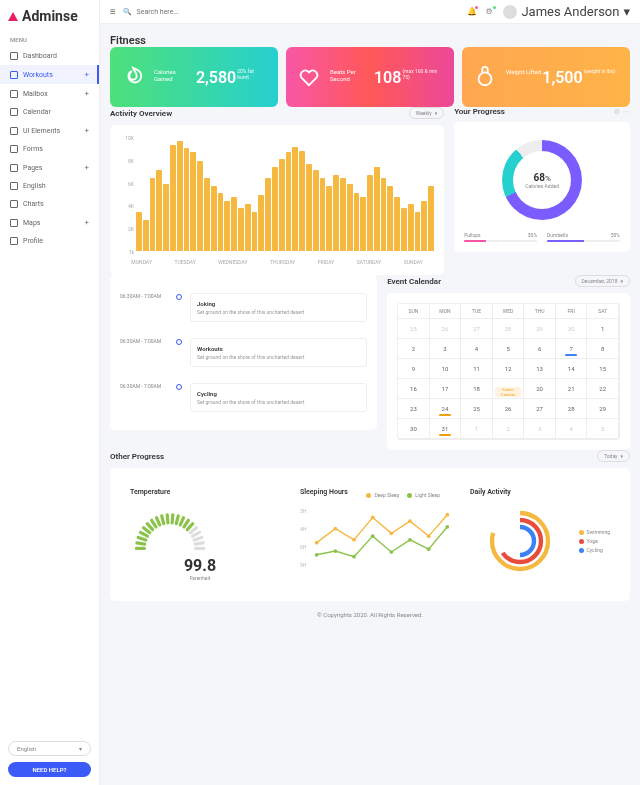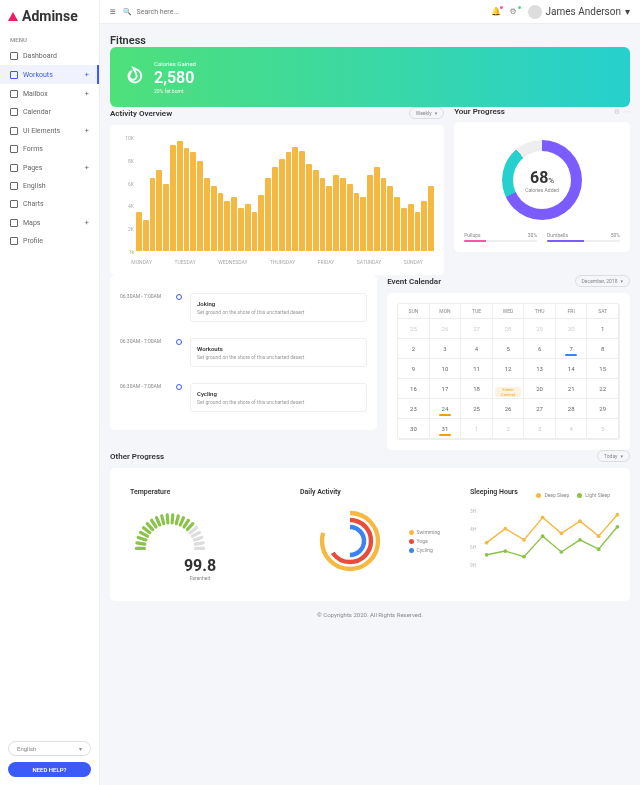--- a/index.html
+++ b/index.html
@@ -18,49 +18,49 @@
 .lang-select{border:1px solid #ddd;border-radius:10px;padding:3px 8px;font-size:6px;color:#888;display:flex;justify-content:space-between;margin-bottom:6px;cursor:pointer}
 .help-btn{background:#3b5af8;color:#fff;border-radius:10px;padding:4px;text-align:center;font-size:6px;font-weight:600;cursor:pointer}
 .main{flex:1;display:flex;flex-direction:column}
 .topbar{background:#fff;height:24px;display:flex;align-items:center;padding:0 10px;gap:8px;border-bottom:1px solid #eee}
 .hamburger{font-size:10px;color:#666;cursor:pointer}
 .search{display:flex;align-items:center;gap:4px;color:#aaa;font-size:7px}
 .search input{border:none;outline:none;font-size:7px;width:80px}
 .topbar-right{margin-left:auto;display:flex;align-items:center;gap:8px}
 .bell,.gear{width:10px;height:10px;position:relative;cursor:pointer;color:#888}
 .dot{position:absolute;top:-1px;right:-1px;width:3px;height:3px;border-radius:50%}
-.user{display:flex;align-items:center;gap:4px;font-size:10px;color:#444;cursor:pointer}
+.user{display:flex;align-items:center;gap:4px;font-size:13px;color:#444;cursor:pointer}
 .avatar{width:14px;height:14px;border-radius:50%;background:#ddd}
 .content{padding:10px;display:flex;flex-direction:column;}
 .page-title{font-size:11px;font-weight:600;color:#333}
 .cards-row{display:flex;gap:8px}
 .stat-card{flex:1;border-radius:6px;padding:10px 12px;color:#fff;display:flex;align-items:center;gap:10px;min-height:60px}
 .stat-card.c1{background:linear-gradient(90deg,#4ee07a,#26d0ce)}
 .stat-card.c2{background:linear-gradient(90deg,#f857a6,#ff5858,#ec4899)}
 .stat-card.c3{background:linear-gradient(90deg,#ffa751,#ffb347)}
 .stat-icon{width:22px;height:22px;display:flex;align-items:center;justify-content:center;flex-shrink:0}
-.stat-body{display:flex;flex-direction:column;gap:1px}
+.stat-body{display:flex;flex-direction:row;gap:1px}
 .stat-label{font-size:6px;opacity:.95}
 .stat-value{font-size:16px;font-weight:600}
 .stat-sub{font-size:5px;opacity:.9}
 .row{display:flex;gap:10px}
 .section-header{display:flex;justify-content:space-between;align-items:center;margin-bottom:6px}
 .section-title{font-size:8px;font-weight:600;color:#333}
 .pill{border:1px solid #ddd;border-radius:8px;padding:2px 6px;font-size:5px;color:#888;cursor:pointer;display:flex;align-items:center;gap:3px}
 .card{background:#fff;border-radius:5px;padding:10px}
 .activity{flex:1.9}
 .progress-col{flex:1}
 .bar-chart{height:120px;display:flex;align-items:flex-end;gap:1px;padding:4px 0;position:relative}
 .bar{flex:1;background:#f5b942;border-radius:1px 1px 0 0}
 .bar-axis{display:flex;justify-content:space-around;font-size:5px;color:#aaa;margin-top:4px}
 .y-axis{position:absolute;left:-14px;top:0;bottom:0;display:flex;flex-direction:column;justify-content:space-between;font-size:5px;color:#aaa;width:12px;text-align:right}
 .chart-wrap{position:relative;margin-left:16px}
 .donut{width:80px;height:80px;border-radius:50%;background:conic-gradient(#7b5cff 0 245deg,#26d0ce 245deg 320deg,#eee 320deg 360deg);display:flex;align-items:center;justify-content:center;margin:8px auto}
 .donut-inner{width:58px;height:58px;border-radius:50%;background:#fff;display:flex;flex-direction:column;align-items:center;justify-content:center}
-.donut-val{font-size:16px;font-weight:700}
+.donut-val{font-size:10px;font-weight:700}
 .donut-pct{font-size:8px}
 .donut-label{font-size:5px;color:#888}
 .mini-progress{display:flex;gap:10px;margin-top:12px}
 .mp{flex:1}
 .mp-head{display:flex;justify-content:space-between;font-size:5px;color:#888;margin-bottom:2px}
 .mp-bar{height:2px;background:#eee;border-radius:1px;overflow:hidden}
 .mp-fill{height:100%}
 .gear-icon{color:#ccc;font-size:7px;display:flex;gap:3px}
 .workout{flex:1.1}
 .schedule-item{display:flex;gap:8px;align-items:flex-start;padding:8px 0}
@@ -188,20 +188,45 @@
           <div class="stat-card c1">
             <div class="stat-icon">
               <svg width="22" height="22" viewBox="0 0 24 24" fill="none" stroke="#fff" stroke-width="2">
                 <path d="M12 2c1 3 4 5 4 9a4 4 0 11-8 0c0-2 1-3 2-5-1 0-3 2-3 5a7 7 0 1014 0c0-6-5-7-9-9z"></path>
               </svg>
             </div>
             <div class="stat-body">
               <div class="stat-label">Calories Gained</div>
               <div class="stat-value">2,580</div>
               <div class="stat-sub">20% fat burnt</div>
+            </div>
+          </div>
+          <div class="stat-card c2">
+            <div class="stat-icon">
+              <svg width="22" height="22" viewBox="0 0 24 24" fill="none" stroke="#fff" stroke-width="2">
+                <path d="M12 21l-8-8a5 5 0 017-7l1 1 1-1a5 5 0 017 7z"></path>
+              </svg>
+            </div>
+            <div class="stat-body">
+              <div class="stat-label">Beats Per Second</div>
+              <div class="stat-value">108</div>
+              <div class="stat-sub">(max 160 &amp; min 75)</div>
+            </div>
+          </div>
+          <div class="stat-card c3">
+            <div class="stat-icon">
+              <svg width="22" height="22" viewBox="0 0 24 24" fill="none" stroke="#fff" stroke-width="2">
+                <circle cx="12" cy="14" r="7"></circle>
+                <path d="M9 7V4a3 3 0 016 0v3"></path>
+              </svg>
+            </div>
+            <div class="stat-body">
+              <div class="stat-label">Weight Lifted</div>
+              <div class="stat-value">1,500</div>
+              <div class="stat-sub">(weight in lbs)</div>
             </div>
           </div>
         </div>
 
       <div class="row">
         <div class="activity">
           <div class="section-header">
             <span class="section-title">Activity Overview</span>
             <span class="pill">
                 <span>Weekly</span>
@@ -441,44 +466,20 @@
                     <line x1="78.14316003860765" y1="32.76968342281364" x2="86.93789755067255" y2="28.01020949244291" stroke="#ddd" stroke-width="4" stroke-linecap="round"></line>
                     <line x1="80.2661517344203" y1="37.60961698545013" x2="89.72432415142666" y2="34.36262229340329" stroke="#ddd" stroke-width="4" stroke-linecap="round"></line>
                     <line x1="81.56356170888711" y1="42.73297311101651" x2="91.42717474291433" y2="41.08702720820918" stroke="#ddd" stroke-width="4" stroke-linecap="round"></line>
                     <line x1="82" y1="48" x2="92" y2="48" stroke="#ddd" stroke-width="4" stroke-linecap="round"></line>
                   </g>
               </svg>
               <div class="gauge-val">99.8</div>
               <div class="gauge-label">Farenheit</div>
             </div>
             <div class="other-card" style="background:transparent">
-              <div class="card-title">Daily Activity</div>
-              <div class="daily-wrap">
-                <svg class="arc-chart" viewBox="0 0 80 80">
-                  <circle cx="40" cy="40" r="32" fill="none" stroke="#f5b942" stroke-width="5" stroke-dasharray="160 201" transform="rotate(-90 40 40)"></circle>
-                  <circle cx="40" cy="40" r="24" fill="none" stroke="#e74c3c" stroke-width="5" stroke-dasharray="98 151" transform="rotate(-90 40 40)"></circle>
-                  <circle cx="40" cy="40" r="16" fill="none" stroke="#3b82f6" stroke-width="5" stroke-dasharray="50 100" transform="rotate(-90 40 40)"></circle>
-                </svg>
-                <div class="legend" id="daily-legend">
-                    <div class="legend-row">
-                      <span class="legend-dot" style="background:#f5b942"></span>
-                      <span>Swimming</span>
-                    </div>
-                    <div class="legend-row">
-                      <span class="legend-dot" style="background:#e74c3c"></span>
-                      <span>Yoga</span>
-                    </div>
-                    <div class="legend-row">
-                      <span class="legend-dot" style="background:#3b82f6"></span>
-                      <span>Cycling</span>
-                    </div>
-                  </div>
-              </div>
-            </div>
-            <div class="other-card" style="background:transparent">
               <div class="sleep-head">
                 <div class="card-title">Sleeping Hours</div>
                 <div class="sleep-legend" id="sleep-legend">
                     <div class="legend-row">
                       <span class="legend-dot" style="background:#f5b942"></span>
                       <span>Deep Sleep</span>
                     </div>
                     <div class="legend-row">
                       <span class="legend-dot" style="background:#8bc34a"></span>
                       <span>Light Sleep</span>
@@ -511,20 +512,44 @@
                       <circle cx="45" cy="50" r="2"></circle>
                       <circle cx="65" cy="28" r="2"></circle>
                       <circle cx="85" cy="45" r="2"></circle>
                       <circle cx="105" cy="32" r="2"></circle>
                       <circle cx="125" cy="42" r="2"></circle>
                       <circle cx="145" cy="18" r="2"></circle>
                     </g>
                 </svg>
               </div>
             </div>
+            <div class="other-card" style="background:transparent">
+              <div class="card-title">Daily Activity</div>
+              <div class="daily-wrap">
+                <svg class="arc-chart" viewBox="0 0 80 80">
+                  <circle cx="40" cy="40" r="32" fill="none" stroke="#f5b942" stroke-width="5" stroke-dasharray="160 201" transform="rotate(-90 40 40)"></circle>
+                  <circle cx="40" cy="40" r="24" fill="none" stroke="#e74c3c" stroke-width="5" stroke-dasharray="98 151" transform="rotate(-90 40 40)"></circle>
+                  <circle cx="40" cy="40" r="16" fill="none" stroke="#3b82f6" stroke-width="5" stroke-dasharray="50 100" transform="rotate(-90 40 40)"></circle>
+                </svg>
+                <div class="legend" id="daily-legend">
+                    <div class="legend-row">
+                      <span class="legend-dot" style="background:#f5b942"></span>
+                      <span>Swimming</span>
+                    </div>
+                    <div class="legend-row">
+                      <span class="legend-dot" style="background:#e74c3c"></span>
+                      <span>Yoga</span>
+                    </div>
+                    <div class="legend-row">
+                      <span class="legend-dot" style="background:#3b82f6"></span>
+                      <span>Cycling</span>
+                    </div>
+                  </div>
+              </div>
+            </div>
           </div>
         </div>
       </div>
 
       <div class="footer">© Copyrights 2020. All Rights Reserved.</div>
     </div>
   </div>
 </div>
 
 </body></html>

